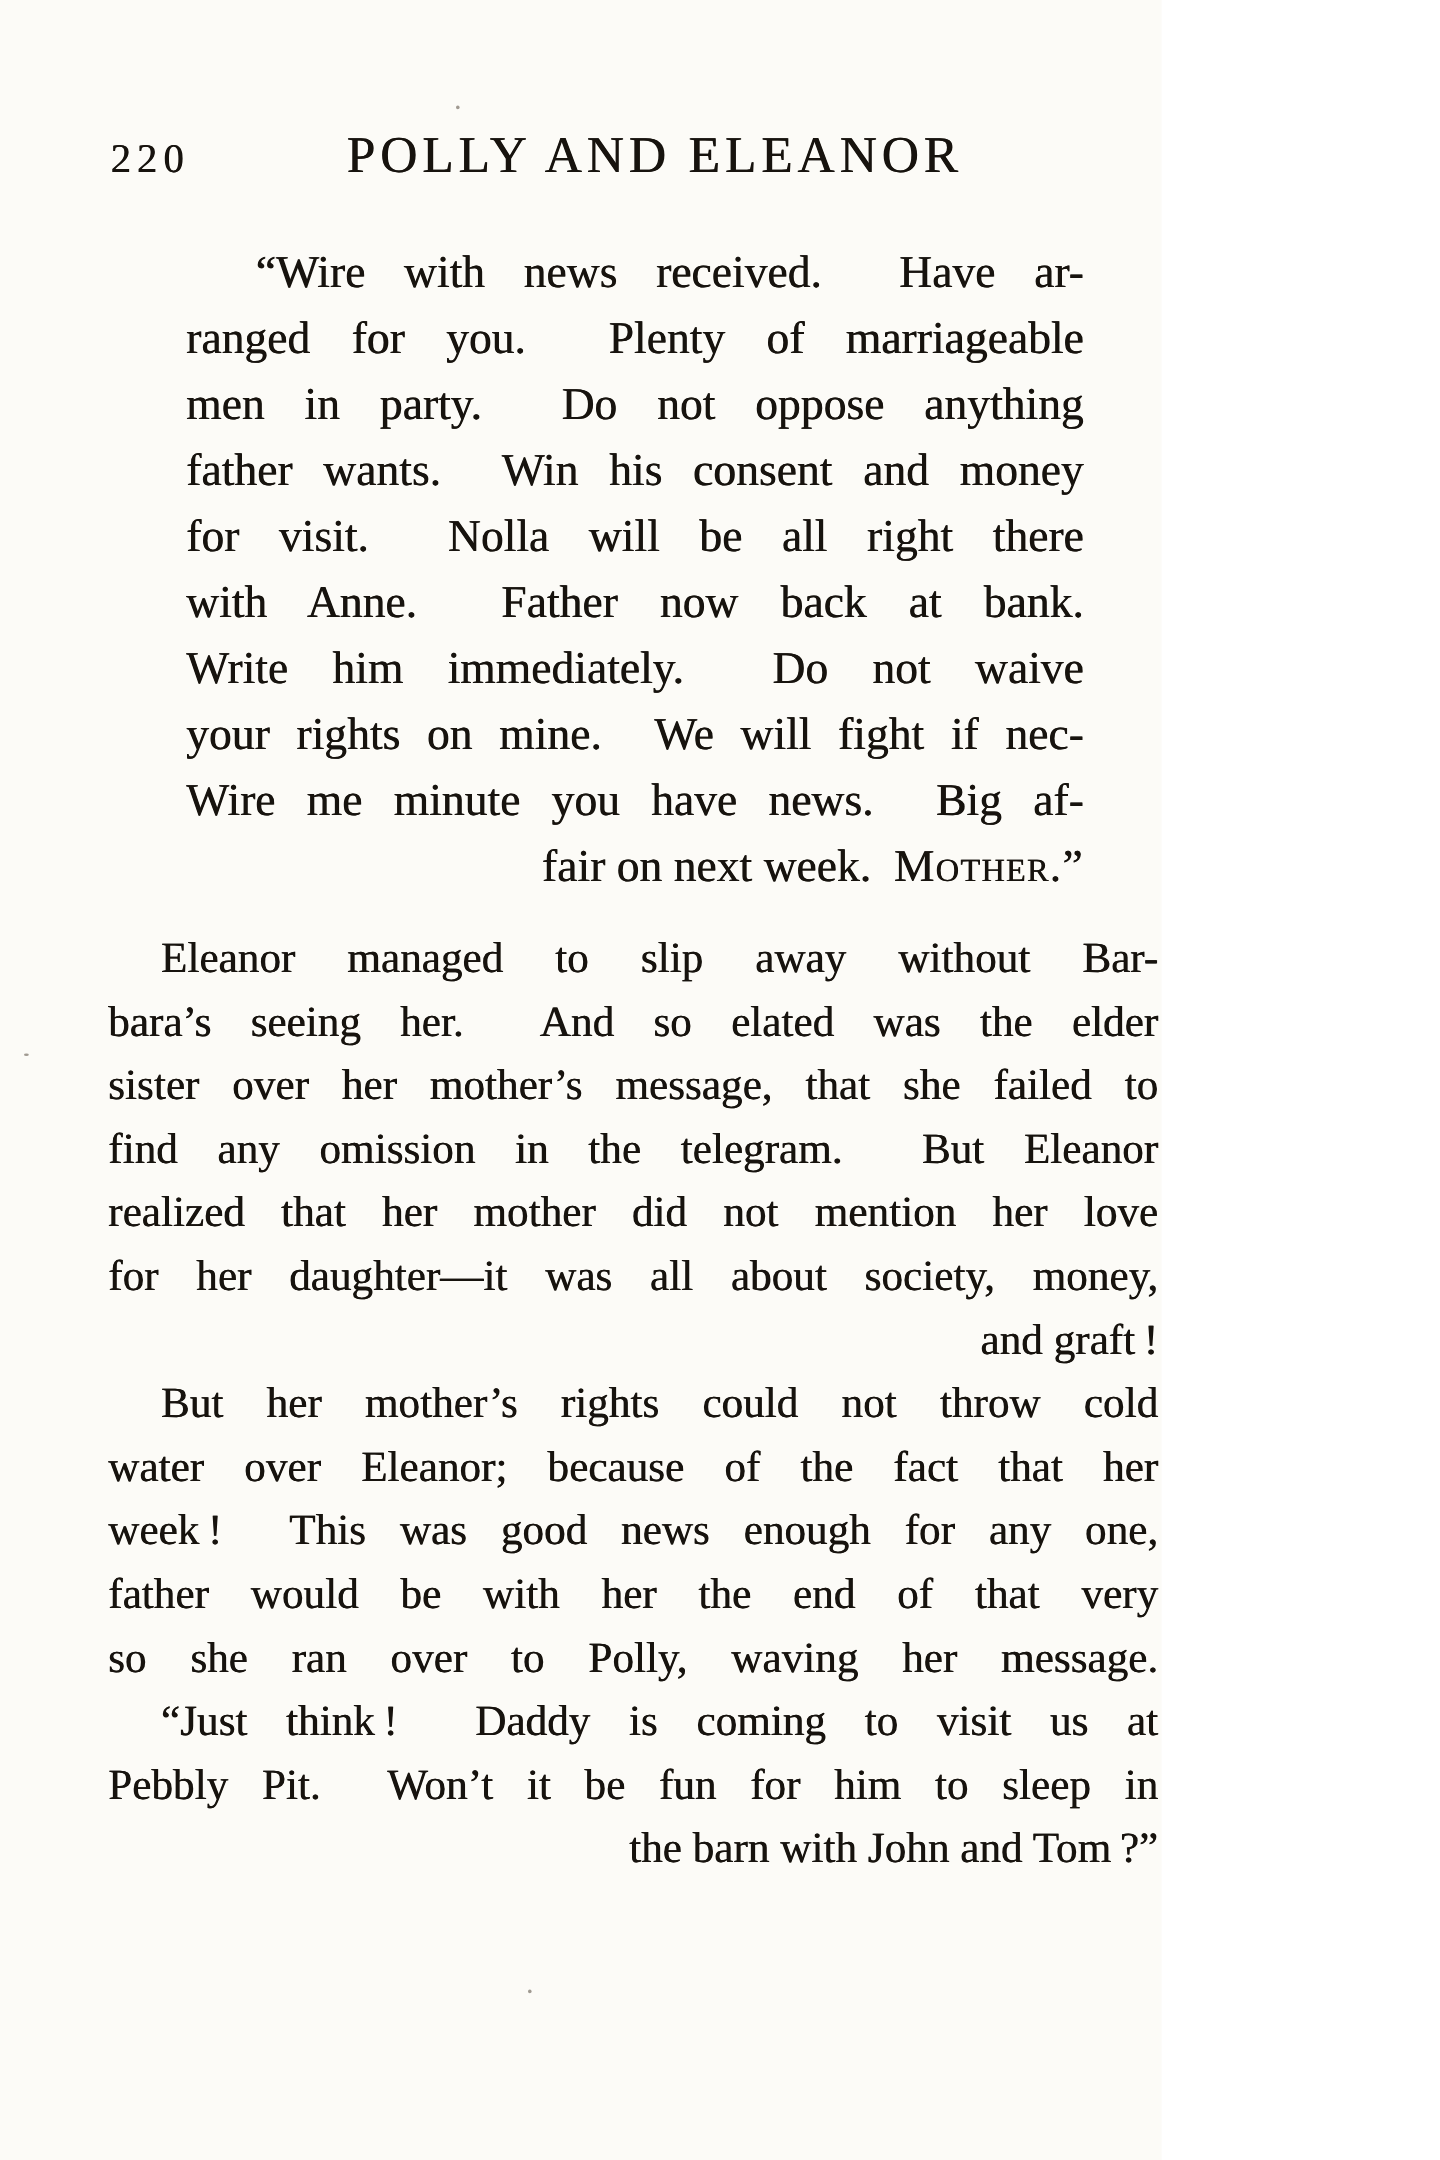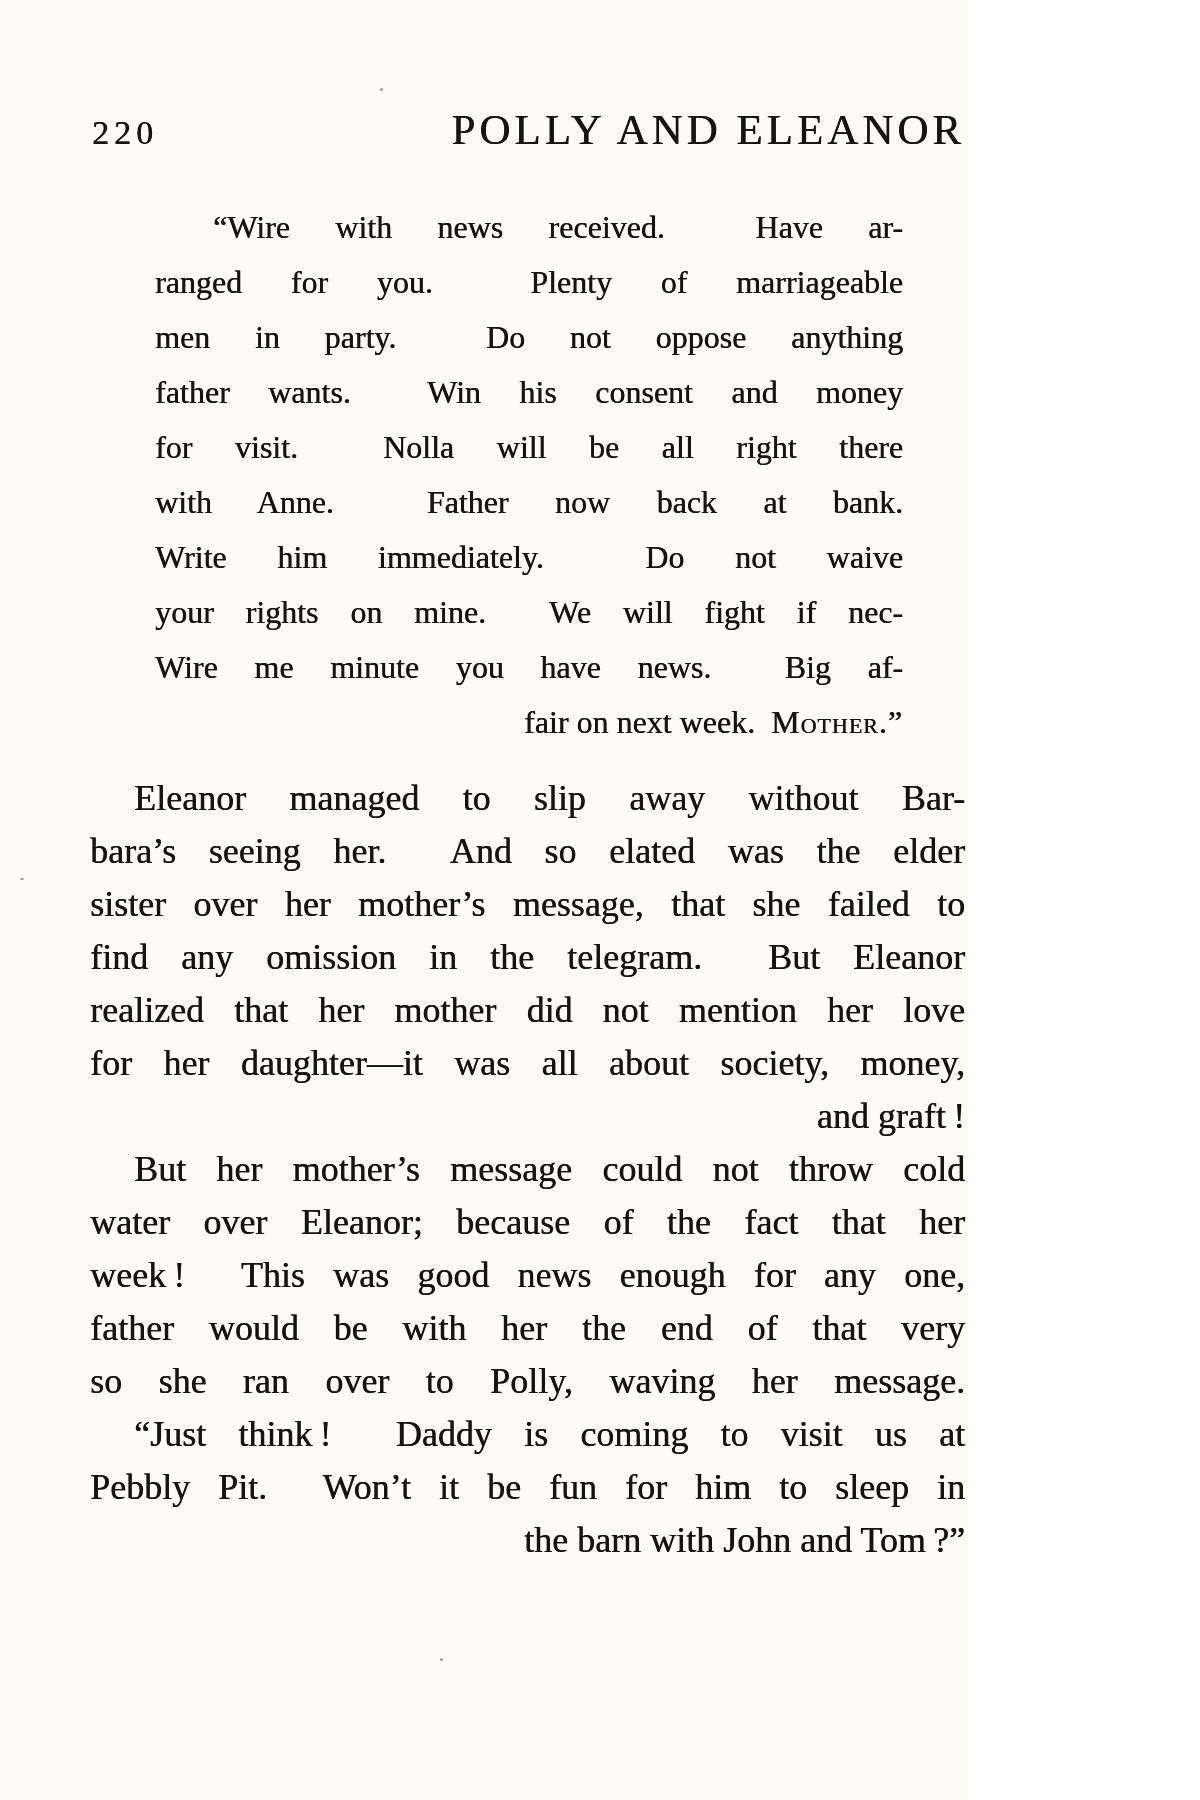--- a/index.html
+++ b/index.html
@@ -16,31 +16,31 @@
     overflow:hidden;
     text-shadow:0.45px 0 currentColor;
   }
   .col{margin-left:90px;width:875px;}
   .header{position:relative;margin-top:104px;height:52px;}
   .pagenum{
     position:absolute;left:2px;top:10px;
     font-size:34px;letter-spacing:5px;
   }
   .title{
-    text-align:right;
+    text-align:center;
     font-size:43px;
     letter-spacing:4px;
     line-height:52px;
     padding-left:36px;
     white-space:nowrap;
   }
   .telegram{
     margin:44px 0 0 155px;
     width:748px;
-    font-size:32px;
+    font-size:38px;
     line-height:55px;
   }
   .bodytext{
     margin-top:22px;
     font-size:36px;
     line-height:53px;
   }
   .line{white-space:normal;text-align:right;}
   .line.j{text-align:justify;text-align-last:justify;}
   .telegram .line.indent{text-indent:58px;}
@@ -75,21 +75,21 @@
     <div class="para">
         <div class="line j indent"><span>Eleanor managed to slip away without Bar-</span></div>
         <div class="line j"><span>bara’s seeing her.&nbsp; And so elated was the elder</span></div>
         <div class="line j"><span>sister over her mother’s message, that she failed to</span></div>
         <div class="line j"><span>find any omission in the telegram.&nbsp; But Eleanor</span></div>
         <div class="line j"><span>realized that her mother did not mention her love</span></div>
         <div class="line j"><span>for her daughter—it was all about society, money,</span></div>
         <div class="line"><span>and graft !</span></div>
       </div>
     <div class="para">
-        <div class="line j indent"><span>But her mother’s message could not throw cold</span></div>
+        <div class="line j indent"><span>But her mother’s rights could not throw cold</span></div>
         <div class="line j"><span>water over Eleanor; because of the fact that her</span></div>
         <div class="line j"><span>week !&nbsp; This was good news enough for any one,</span></div>
         <div class="line j"><span>father would be with her the end of that very</span></div>
         <div class="line j"><span>so she ran over to Polly, waving her message.</span></div>
       </div>
     <div class="para">
         <div class="line j indent"><span>“Just think !&nbsp; Daddy is coming to visit us at</span></div>
         <div class="line j"><span>Pebbly Pit.&nbsp; Won’t it be fun for him to sleep in</span></div>
         <div class="line"><span>the barn with John and Tom ?”</span></div>
       </div>

